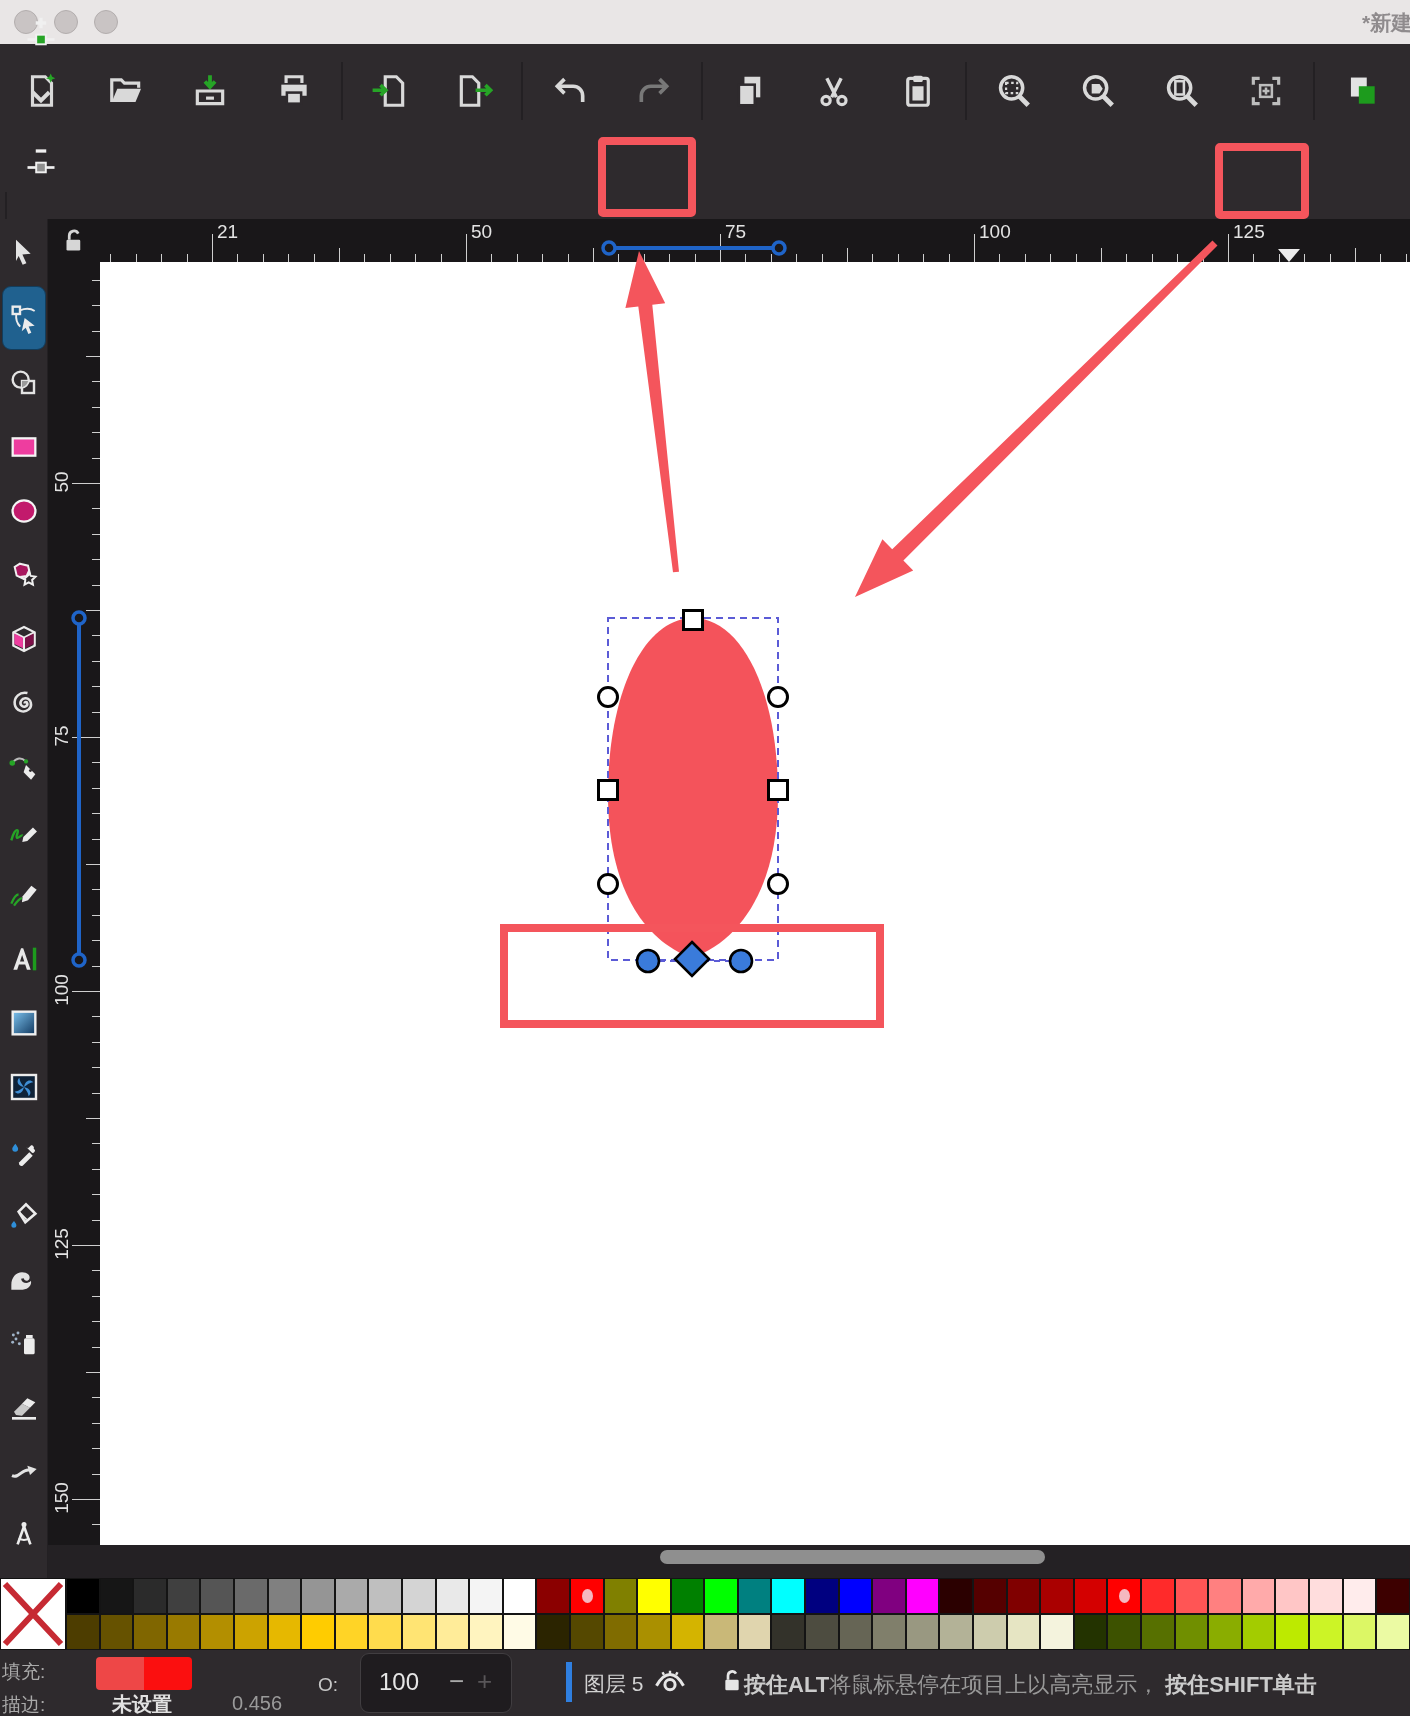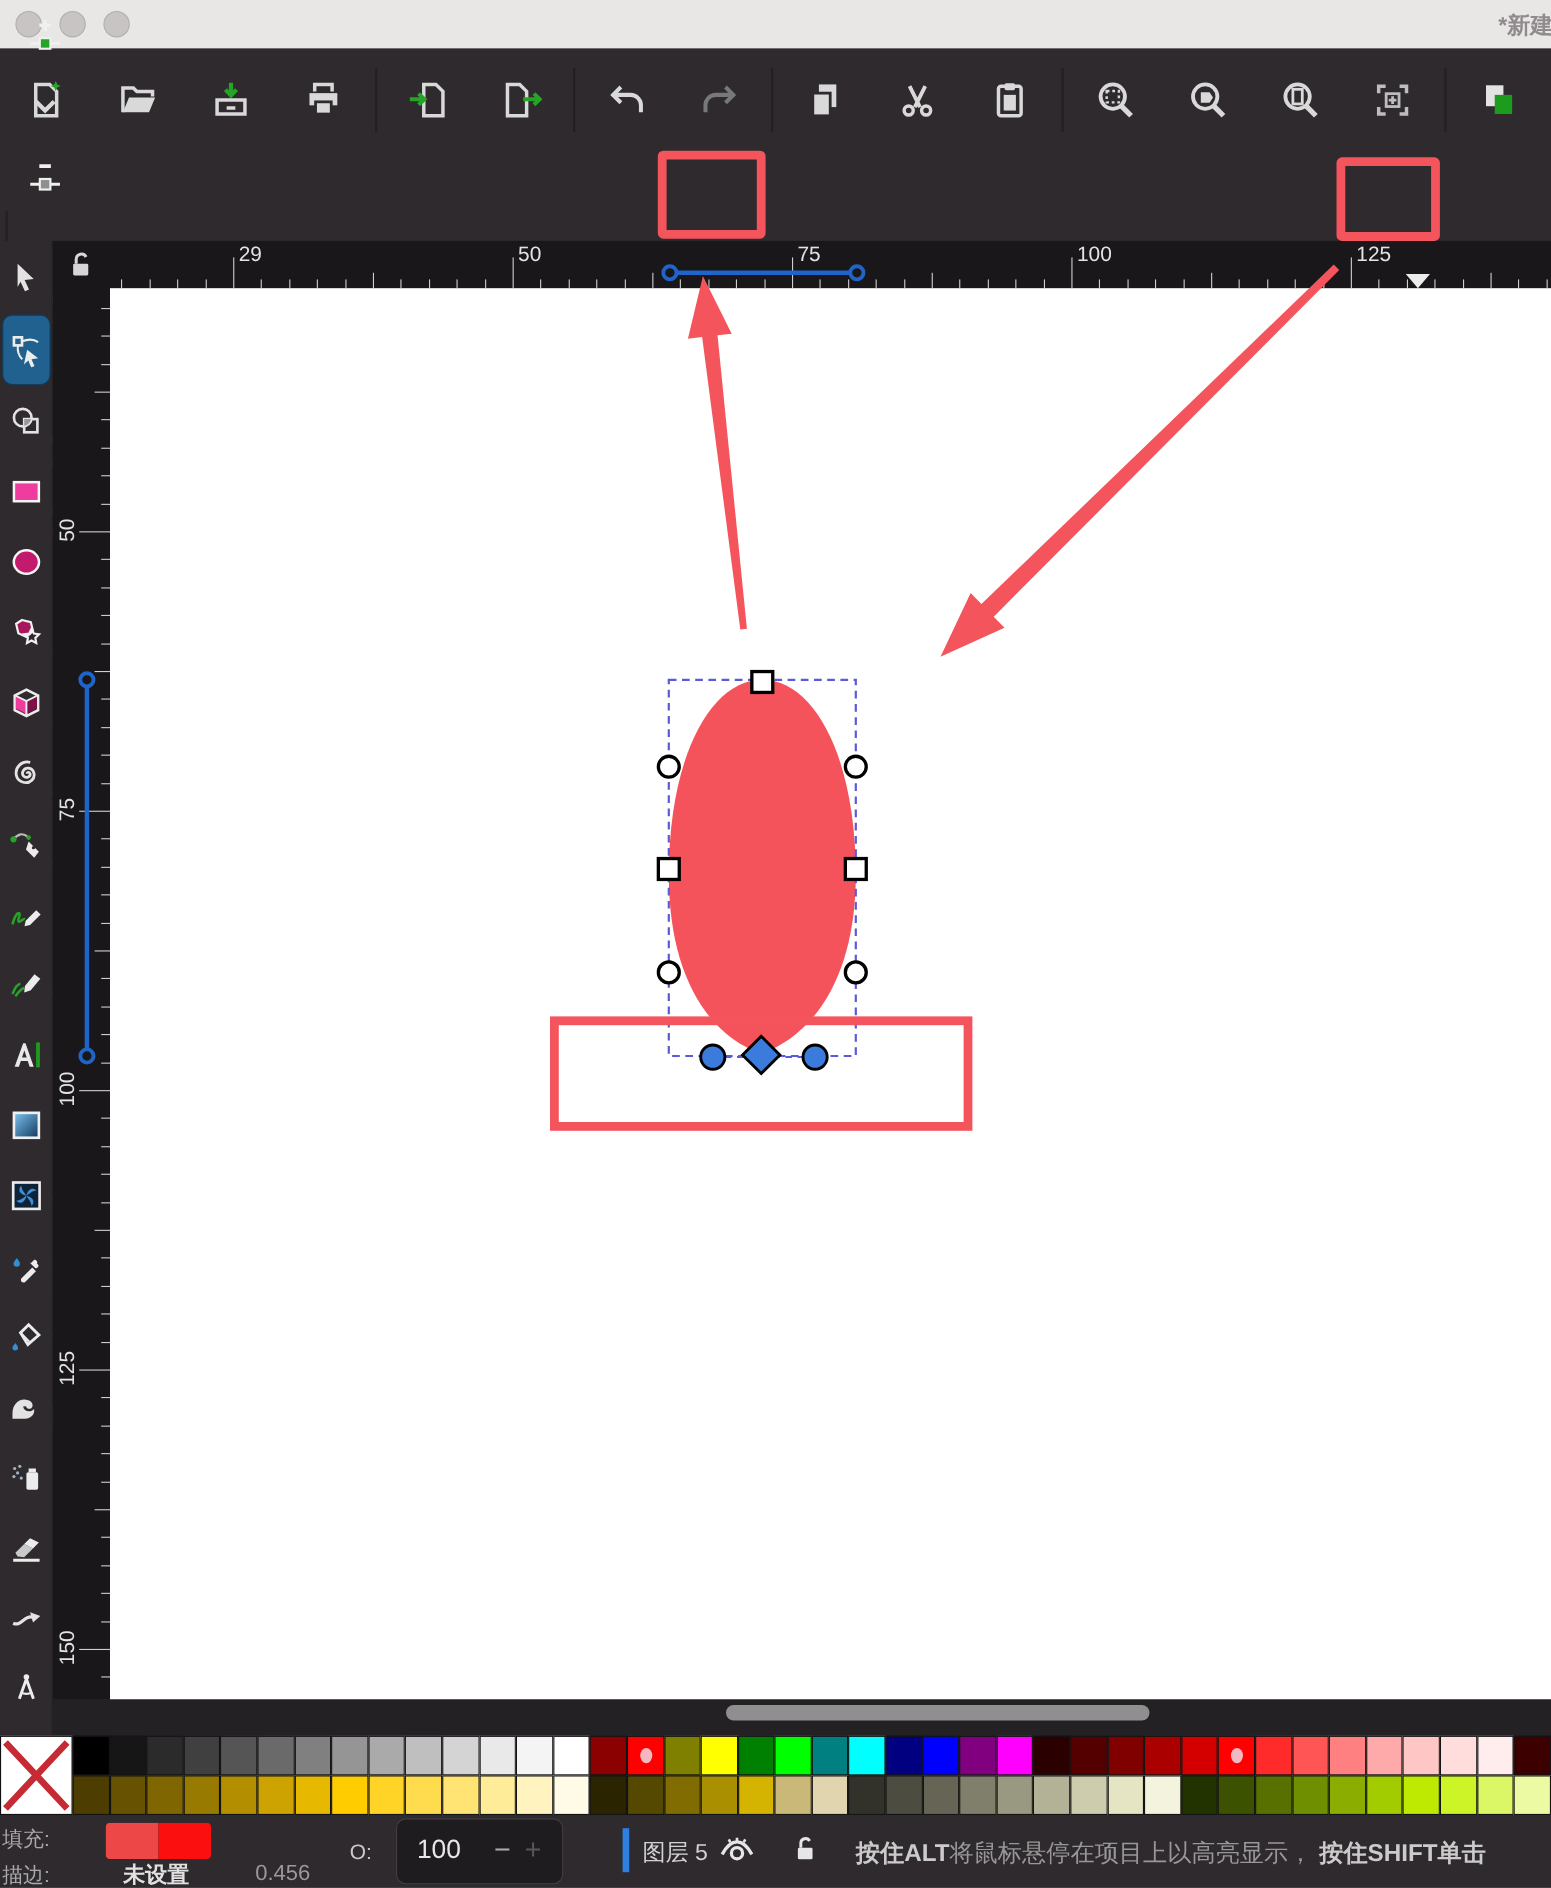--- a/index.html
+++ b/index.html
@@ -55,21 +55,21 @@
   #stroke-width{position:absolute;left:232px;top:42px;font-size:20px;color:#9a9a9a;}
   #opacity-label{position:absolute;left:318px;top:24px;font-size:19px;color:#c8c8c8;}
   #opacity-box{position:absolute;left:360px;top:3px;width:150px;height:58px;background:#1f1c1f;border:1px solid #413e41;border-radius:9px;}
   #opacity-value{position:absolute;left:18px;top:14px;font-size:24px;color:#e6e6e6;}
   #opacity-minus{position:absolute;left:88px;top:12px;font-size:26px;color:#a9a9a9;}
   #opacity-plus{position:absolute;left:116px;top:12px;font-size:26px;color:#595659;}
   #layer-bar{position:absolute;left:566px;top:12px;width:6px;height:40px;background:#2f7fe0;}
   #layer-name{position:absolute;left:584px;top:20px;font-size:21px;color:#d2d2d2;}
   #layer-eye{position:absolute;left:652px;top:14px;width:36px;height:36px;}
   #status-lock{position:absolute;left:716px;top:15px;width:32px;height:32px;}
-  #status-hint{position:absolute;left:778px;top:20px;font-size:22px;color:#989898;white-space:nowrap;}
+  #status-hint{position:absolute;left:744px;top:20px;font-size:22px;color:#989898;white-space:nowrap;}
   #status-hint b{color:#cbcbcb;}
   
   .hl-box{position:absolute;border:8px solid #f4555c;border-radius:5px;z-index:40;}
   #hl-box-1{left:598px;top:137px;width:82px;height:64px;}
   #hl-box-2{left:1215px;top:143px;width:78px;height:60px;}
   #overlay{left:0;top:0;width:1410px;height:1716px;pointer-events:none;z-index:30;}
 </style>
 </head>
 <body>
 
@@ -335,21 +335,21 @@
       <rect x="6" y="11" width="11" height="8.5" rx="1" fill="#d6d6d6"></rect>
     </svg>
   </div>
 <div class="abs" id="ruler-h">
   <div id="ruler-marker"></div>
 <div class="htick minor" style="left: 10.4px;"></div>
     <div class="htick minor" style="left: 35.8px;"></div>
     <div class="htick minor" style="left: 61.2px;"></div>
     <div class="htick minor" style="left: 86.6px;"></div>
     <div class="htick major" style="left: 112px;"></div>
-    <span class="hlabel" style="left: 117px;">29</span>
+    <span class="hlabel" style="left: 117px;">21</span>
     <div class="htick minor" style="left: 137.4px;"></div>
     <div class="htick minor" style="left: 162.8px;"></div>
     <div class="htick minor" style="left: 188.2px;"></div>
     <div class="htick minor" style="left: 213.6px;"></div>
     <div class="htick medium" style="left: 239px;"></div>
     <div class="htick minor" style="left: 264.4px;"></div>
     <div class="htick minor" style="left: 289.8px;"></div>
     <div class="htick minor" style="left: 315.2px;"></div>
     <div class="htick minor" style="left: 340.6px;"></div>
     <div class="htick major" style="left: 366px;"></div>

